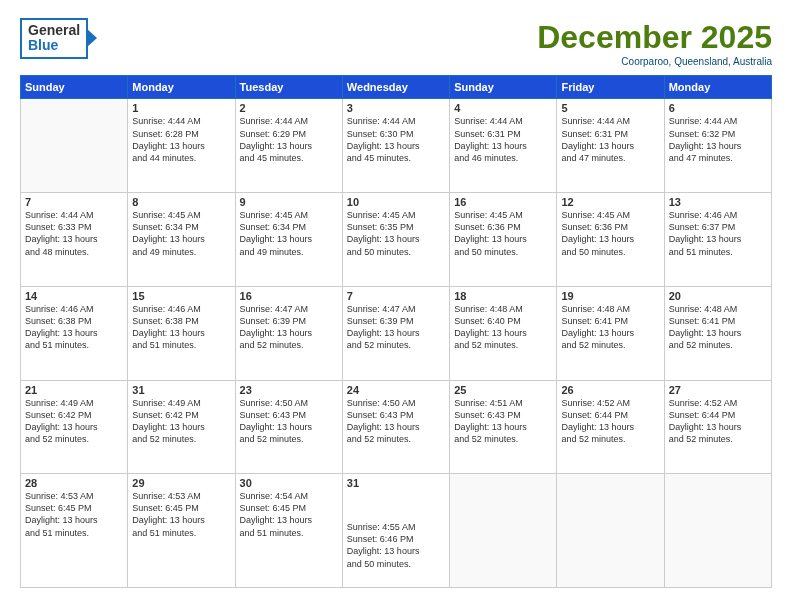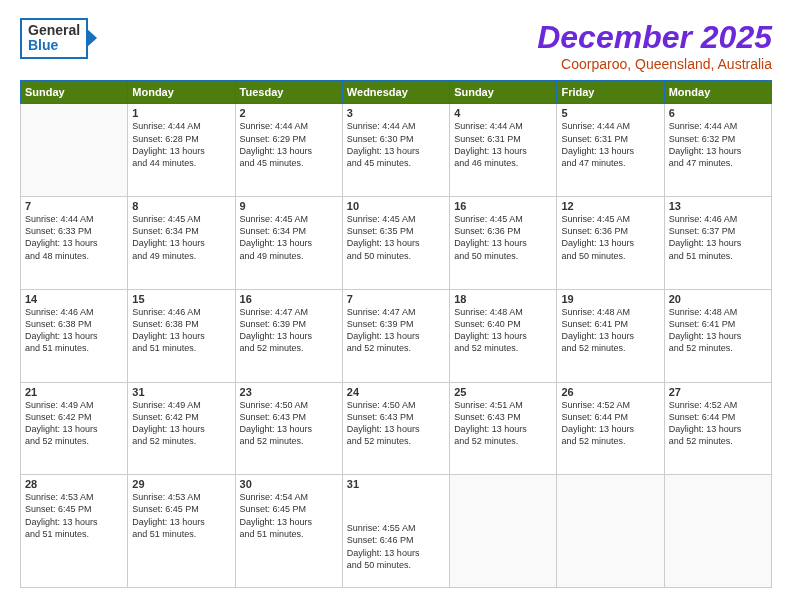--- a/index.html
+++ b/index.html
@@ -27,37 +27,36 @@
       display: flex;
       flex-direction: column;
       align-items: flex-start;
     }
     .title-block {
       text-align: right;
     }
     .main-title {
       font-size: 32px;
       font-weight: bold;
-      color: #6d28d9;
+      color: #4d7c0f;
       line-height: 1.2;
-      font-style: italic;
     }
     .subtitle {
-      font-size: 14px;
-      color: #c2410c;
+      font-size: 10px;
+      color: #0c4a6e;
     }
     .calendar {
       flex: 1;
       border: 1px solid #ccc;
       border-collapse: collapse;
       width: 100%;
       table-layout: fixed;
     }
     .calendar th {
-      background: #4d7c0f;
+      background: #1d4ed8;
       color: #fff;
       font-size: 11px;
       font-weight: bold;
       padding: 5px 4px;
       text-align: left;
       border: 1px solid #1a6fba;
     }
     .calendar td {
       border: 1px solid #ccc;
       vertical-align: top;

